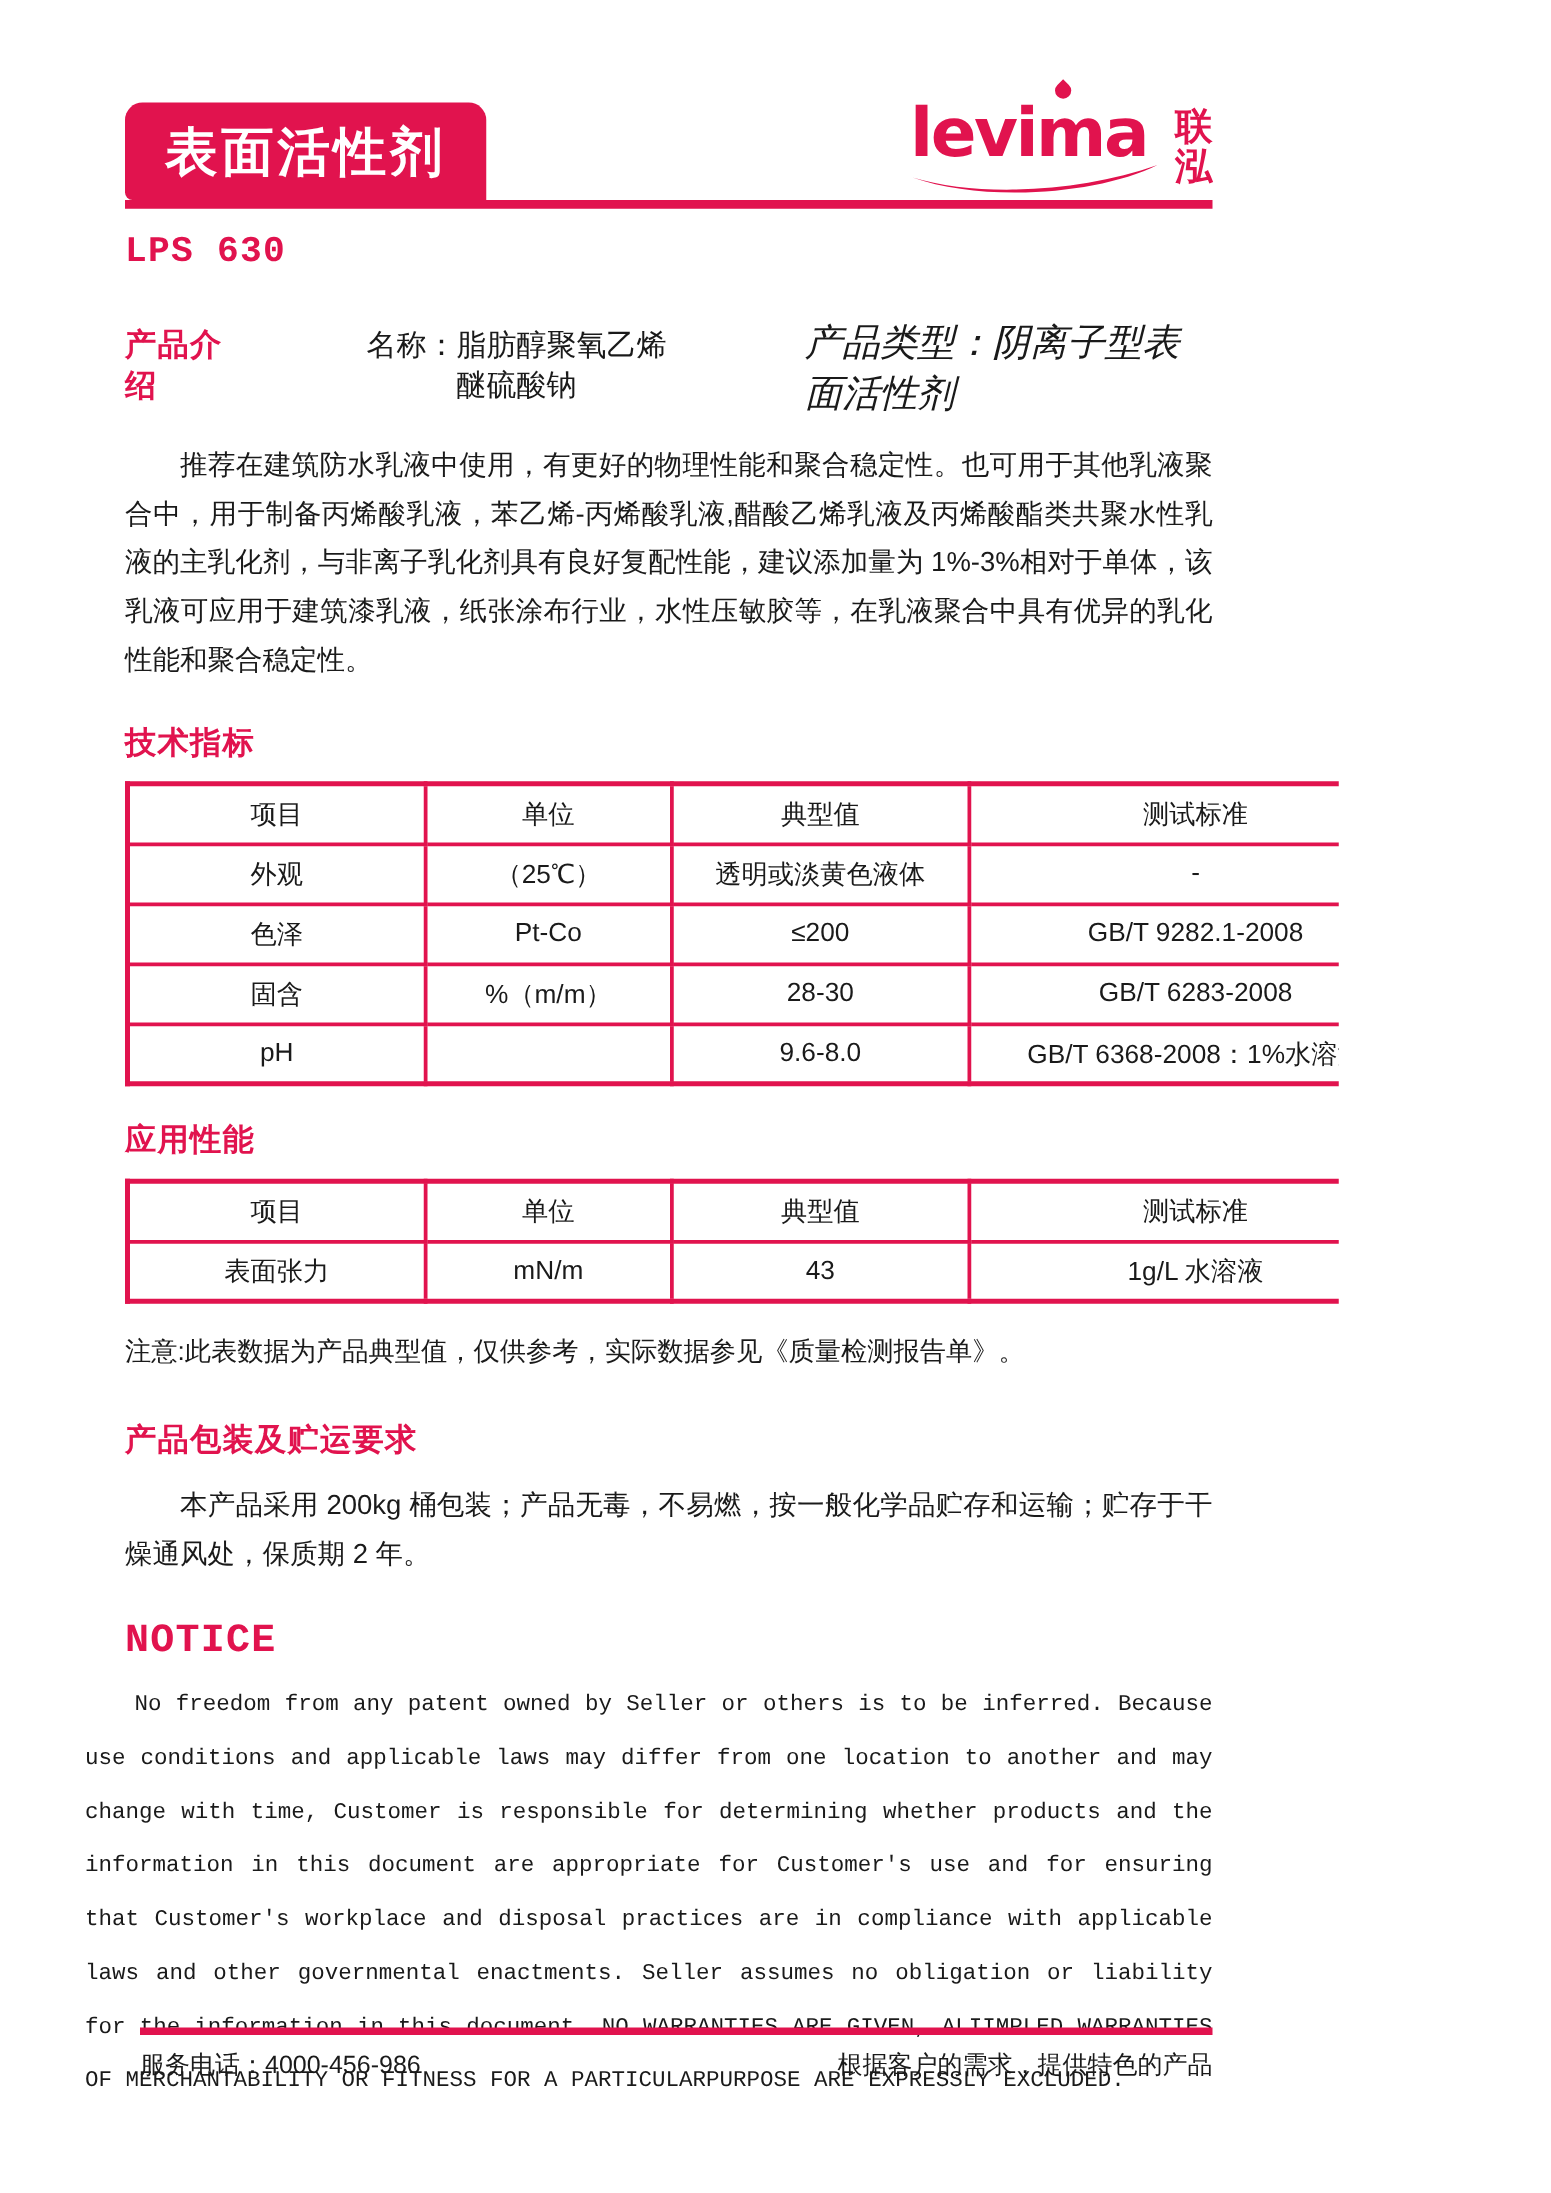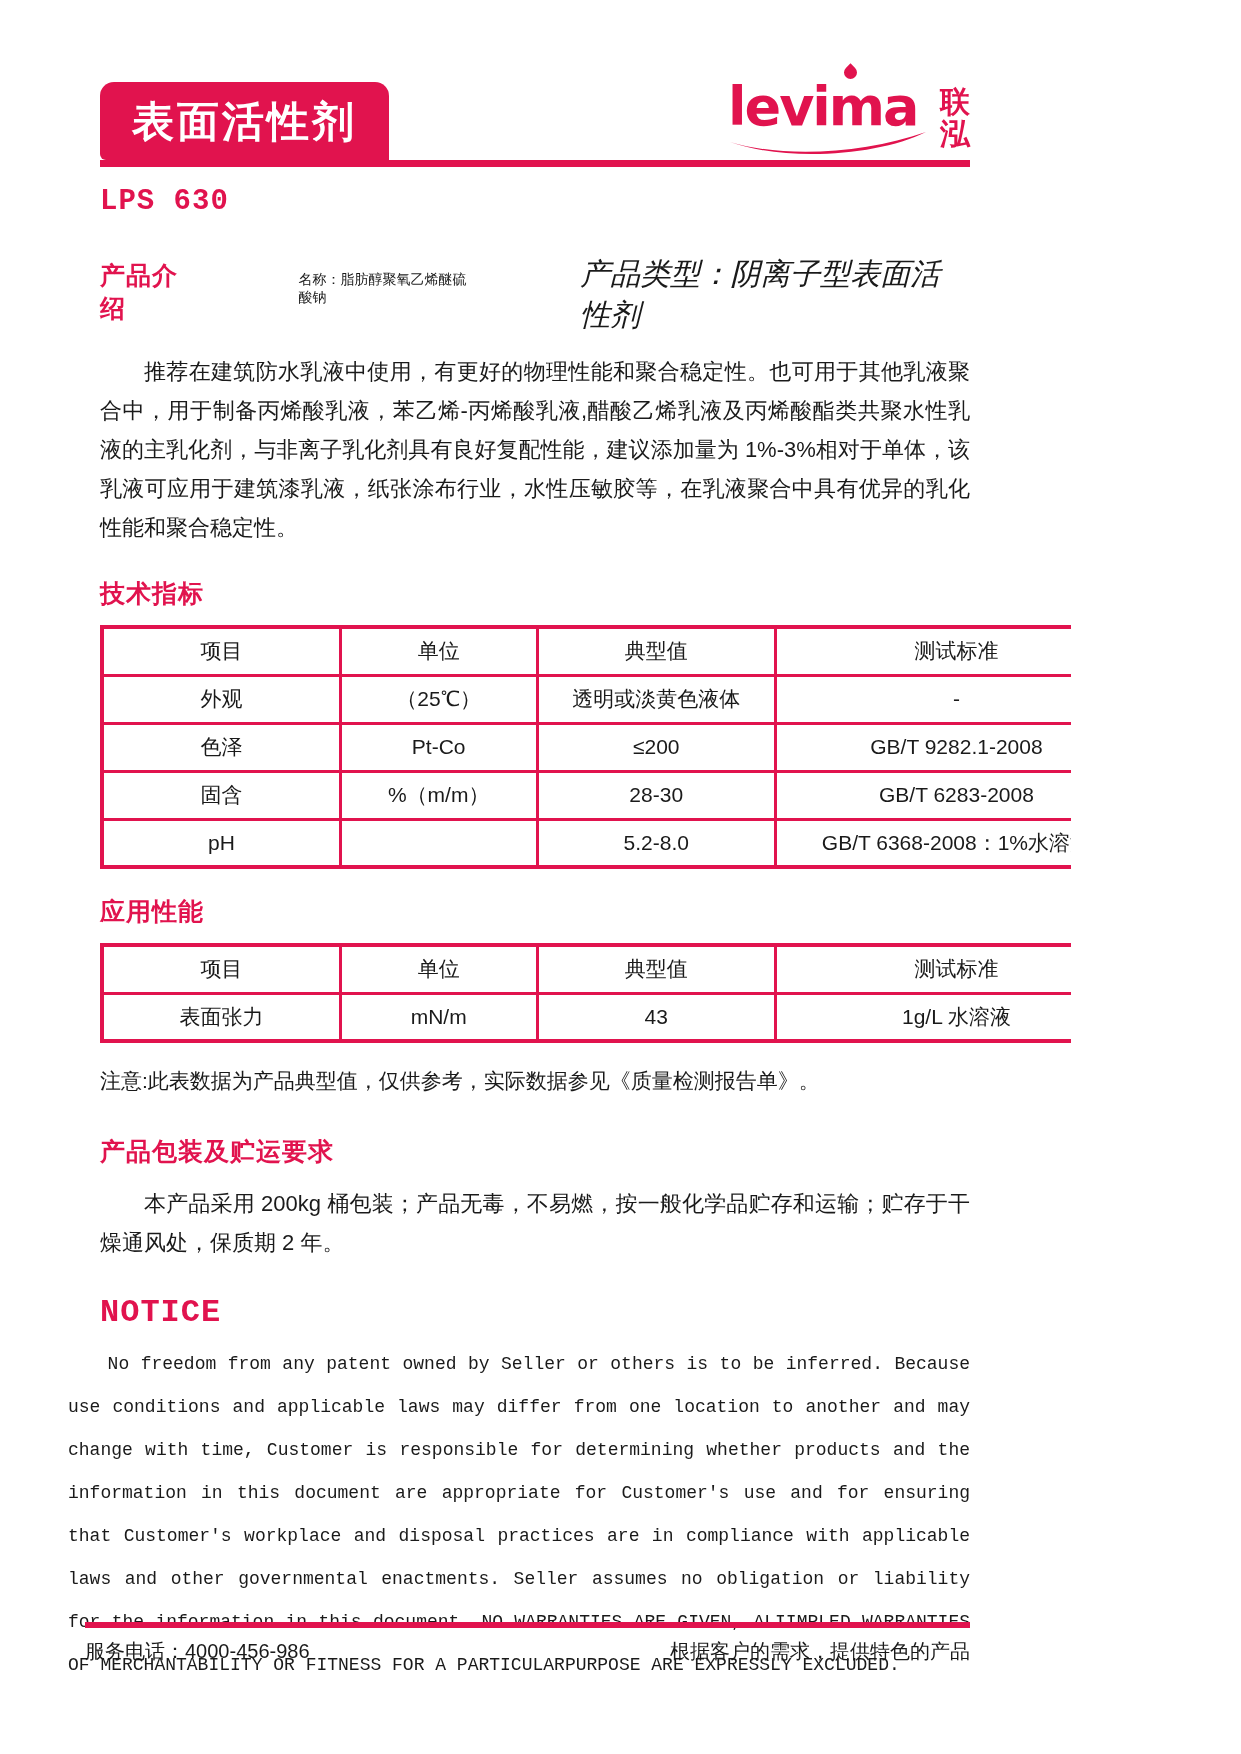--- a/index.html
+++ b/index.html
@@ -21,21 +21,21 @@
   .swoosh { display: block; margin-top: -4px; }
   .logo-cjk { display: flex; flex-direction: column; color: var(--accent); font-weight: bold;
               font-size: 30px; line-height: 1.08; }
 
   .product-code { margin: 18px 100px 0; color: var(--accent); font-weight: bold; font-size: 29px;
                   font-family: "Liberation Mono", monospace; letter-spacing: 1px; }
 
   .section-heading { color: var(--accent); font-weight: bold; font-size: 25px; letter-spacing: 1px; }
 
   .intro-row { display: flex; align-items: baseline; margin: 36px 101px 0 100px; }
-  .intro-name { margin-left: 102px; font-size: 14px; }
+  .intro-name { margin-left: 102px; font-size: 24px; text-align: center; }
   .intro-type { margin-left: 100px; font-size: 30px; font-style: italic; }
 
   .body-text { font-size: 22px; line-height: 39px; text-align: justify; text-indent: 2em; }
   .desc { margin: 16px 101px 0 100px; }
 
   .h-tech { margin: 30px 101px 0 100px; }
   .h-app  { margin: 26px 101px 0 100px; }
   .h-pack { margin: 40px 101px 0 100px; }
 
   table { width: 1040px; margin: 15px 101px 0 100px; border-collapse: collapse; table-layout: fixed; }
@@ -45,21 +45,21 @@
   table { border: 4px solid var(--accent); }
   col.c1 { width: 23%; } col.c2 { width: 19%; } col.c3 { width: 23%; } col.c4 { width: 35%; }
 
   .note { margin: 24px 101px 0 100px; font-size: 21px; }
 
   .notice-heading { margin: 32px 101px 0 100px; color: var(--accent); font-weight: bold;
                     font-size: 32px; font-family: "Liberation Mono", monospace; letter-spacing: 1px; }
   .notice-text { margin: 12px 101px 0 68px; font-family: "Liberation Mono", monospace;
                  font-size: 18px; line-height: 43px; text-align: justify; text-indent: 2.2em; }
 
-  .footer { position: absolute; left: 85px; right: 101px; top: 1622px;
+  .footer { position: absolute; left: 112px; right: 101px; top: 1622px;
             border-top: 6px solid var(--accent); padding-top: 10px;
             display: flex; justify-content: space-between; font-size: 20px; }
 </style>
 </head>
 <body>
 
 <div class="page">
 
   <div class="header-row">
     <div class="banner">表面活性剂</div>
@@ -120,21 +120,21 @@
       </tr>
       <tr>
         <td>固含</td>
         <td>%（m/m）</td>
         <td>28-30</td>
         <td>GB/T 6283-2008</td>
       </tr>
       <tr>
         <td>pH</td>
         <td></td>
-        <td>5.2-8.0</td>
+        <td>9.6-8.0</td>
         <td>GB/T 6368-2008：1%水溶液</td>
       </tr>
     </tbody>
   </table>
 
   <div class="section-heading h-app">应用性能</div>
 
   <table>
     <colgroup>
         <col class="c1">

